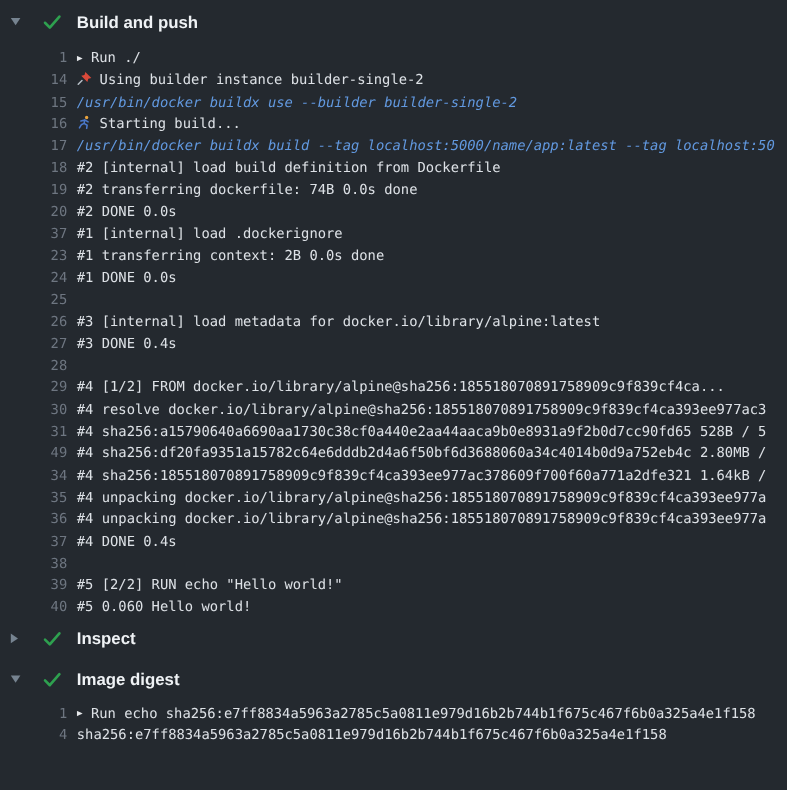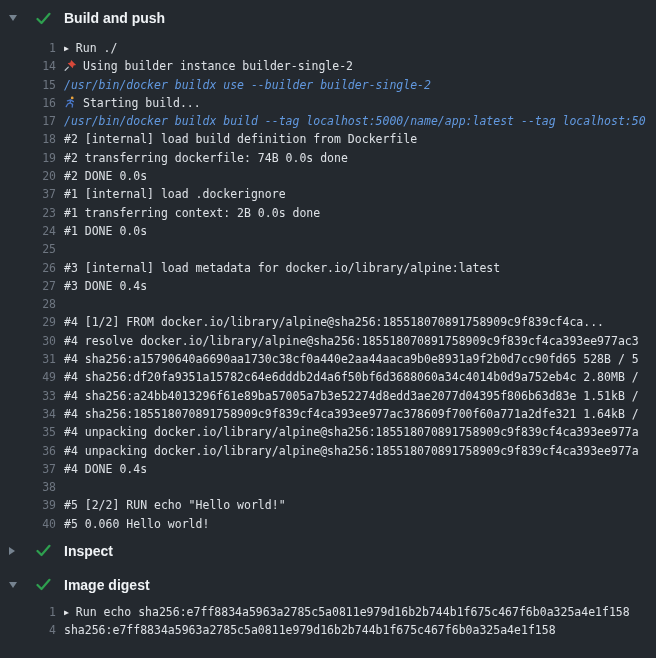--- a/index.html
+++ b/index.html
@@ -130,21 +130,20 @@
         <div class="log-line"><span class="line-number">23</span><span class="line-text">#1 transferring context: 2B 0.0s done</span></div>
         <div class="log-line"><span class="line-number">24</span><span class="line-text">#1 DONE 0.0s</span></div>
         <div class="log-line"><span class="line-number">25</span><span class="line-text"></span></div>
         <div class="log-line"><span class="line-number">26</span><span class="line-text">#3 [internal] load metadata for docker.io/library/alpine:latest</span></div>
         <div class="log-line"><span class="line-number">27</span><span class="line-text">#3 DONE 0.4s</span></div>
         <div class="log-line"><span class="line-number">28</span><span class="line-text"></span></div>
         <div class="log-line"><span class="line-number">29</span><span class="line-text">#4 [1/2] FROM docker.io/library/alpine@sha256:185518070891758909c9f839cf4ca...</span></div>
         <div class="log-line"><span class="line-number">30</span><span class="line-text">#4 resolve docker.io/library/alpine@sha256:185518070891758909c9f839cf4ca393ee977ac3</span></div>
         <div class="log-line"><span class="line-number">31</span><span class="line-text">#4 sha256:a15790640a6690aa1730c38cf0a440e2aa44aaca9b0e8931a9f2b0d7cc90fd65 528B / 5</span></div>
         <div class="log-line"><span class="line-number">49</span><span class="line-text">#4 sha256:df20fa9351a15782c64e6dddb2d4a6f50bf6d3688060a34c4014b0d9a752eb4c 2.80MB /</span></div>
-        <div class="log-line"><span class="line-number">33</span><span class="line-text">#4 sha256:a24bb4013296f61e89ba57005a7b3e52274d8edd3ae2077d04395f806b63d83e 1.51kB /</span></div>
         <div class="log-line"><span class="line-number">34</span><span class="line-text">#4 sha256:185518070891758909c9f839cf4ca393ee977ac378609f700f60a771a2dfe321 1.64kB /</span></div>
         <div class="log-line"><span class="line-number">35</span><span class="line-text">#4 unpacking docker.io/library/alpine@sha256:185518070891758909c9f839cf4ca393ee977a</span></div>
         <div class="log-line"><span class="line-number">36</span><span class="line-text">#4 unpacking docker.io/library/alpine@sha256:185518070891758909c9f839cf4ca393ee977a</span></div>
         <div class="log-line"><span class="line-number">37</span><span class="line-text">#4 DONE 0.4s</span></div>
         <div class="log-line"><span class="line-number">38</span><span class="line-text"></span></div>
         <div class="log-line"><span class="line-number">39</span><span class="line-text">#5 [2/2] RUN echo "Hello world!"</span></div>
         <div class="log-line"><span class="line-number">40</span><span class="line-text">#5 0.060 Hello world!</span></div>
       </div>
   </section>
 

